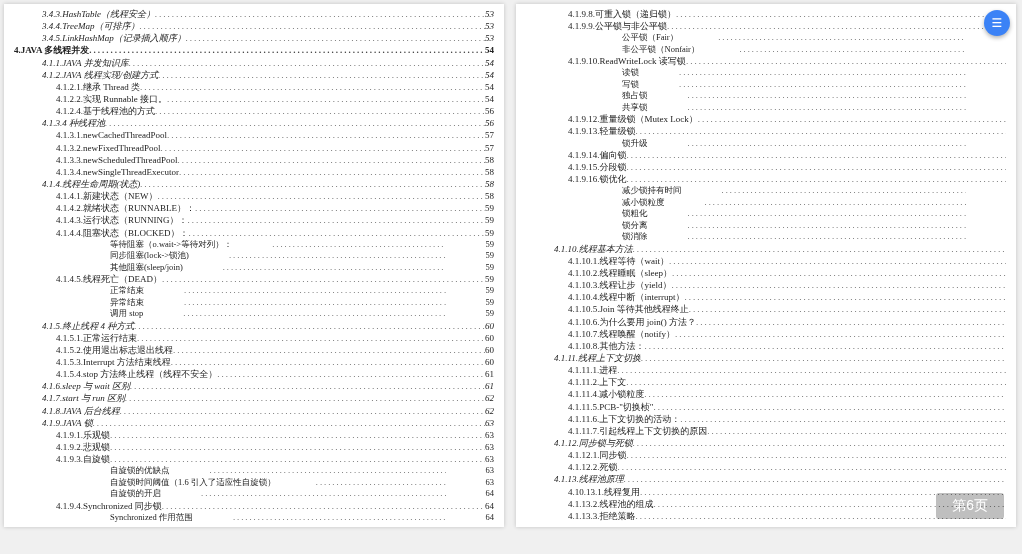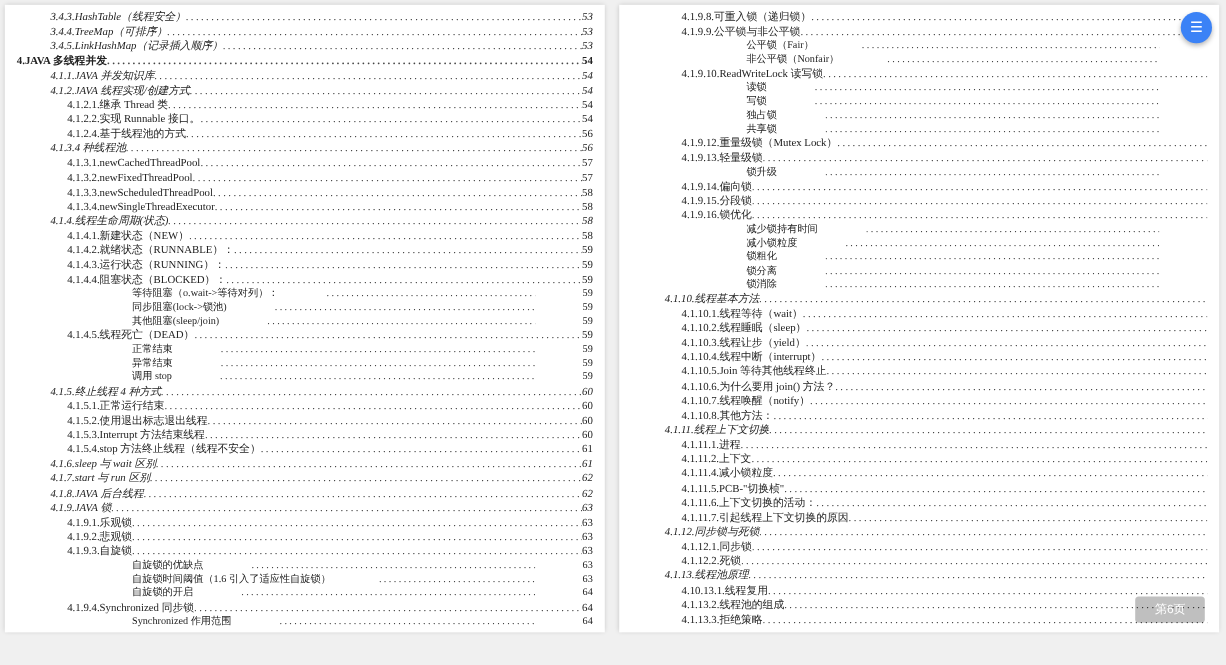--- a/index.html
+++ b/index.html
@@ -10,21 +10,21 @@
 .toc-label { flex: 0 0 auto; }
 .toc-dots { flex: 1 1 auto; overflow: hidden; letter-spacing: 2px; color: #444; }
 .toc-dots::before { content: "..........................................................................................................................................."; }
 .toc-pg { flex: 0 0 auto; }
 .ind2 { padding-left: 28px; font-style: italic; align-items: flex-end; }
 .ind3 { padding-left: 42px; }
 .ind4 { padding-left: 56px; font-size: 8.5px; gap: 40px; }
 .bold { font-weight: bold; }
 .italic { font-style: italic; }
 .float-btn { position: absolute; top: 6px; right: 6px; width: 26px; height: 26px; border-radius: 50%; background: #3b82f6; color: #fff; display: flex; align-items: center; justify-content: center; font-size: 12px; box-shadow: 0 2px 4px rgba(0,0,0,0.3); }
-.pagenum-badge { position: absolute; bottom: 8px; right: 12px; background: rgba(0,0,0,0.25); color: #fff; font-size: 10px; padding: 4px 16px; border-radius: 3px; font-family: Arial, sans-serif; }
+.pagenum-badge { position: absolute; bottom: 8px; right: 12px; background: rgba(0,0,0,0.25); color: #fff; font-size: 14px; padding: 4px 16px; border-radius: 3px; font-family: Arial, sans-serif; }
 </style>
 </head>
 <body>
 
 <div class="page" id="left-col">
     <div class="toc-line ind2 italic">
       <span class="toc-num">3.4.3. </span>
       <span class="toc-label">HashTable（线程安全）</span>
       <span class="toc-dots"></span>
       <span class="toc-pg">53</span>

